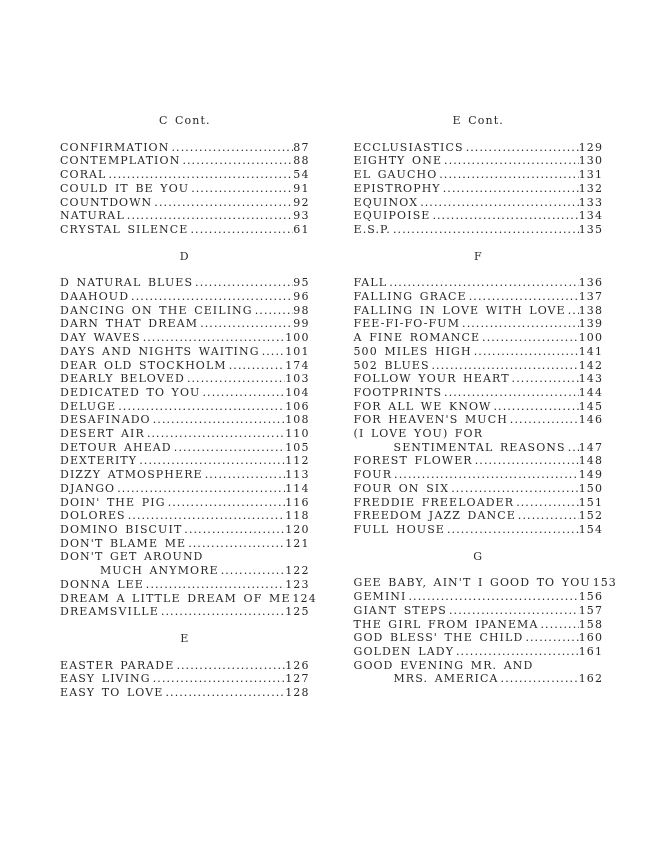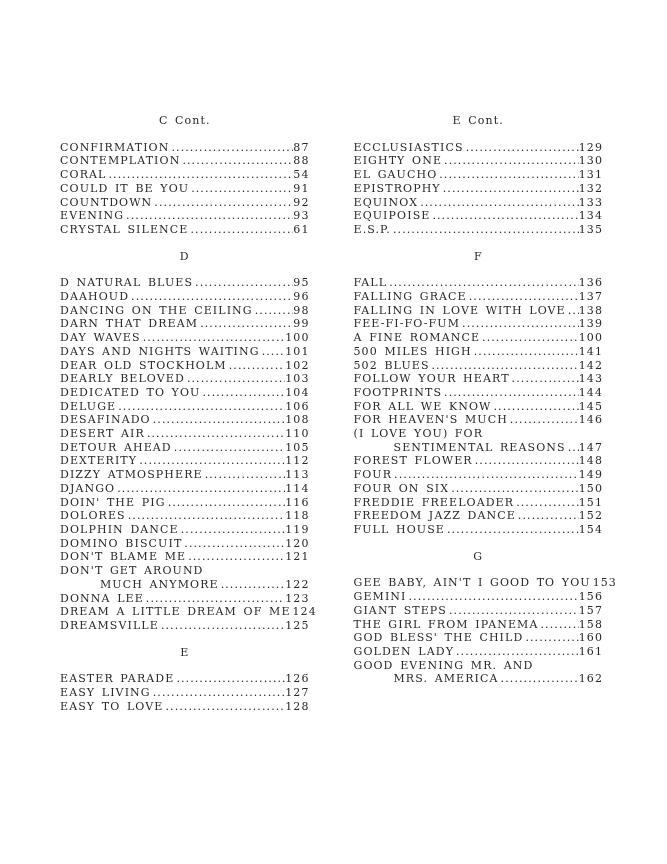--- a/index.html
+++ b/index.html
@@ -94,21 +94,21 @@
             <span class="title">COULD IT BE YOU</span>
             <span class="leader"></span>
             <span class="page-num">91</span>
           </div>
           <div class="toc-row">
             <span class="title">COUNTDOWN</span>
             <span class="leader"></span>
             <span class="page-num">92</span>
           </div>
           <div class="toc-row">
-            <span class="title">EVENING</span>
+            <span class="title">NATURAL</span>
             <span class="leader"></span>
             <span class="page-num">93</span>
           </div>
           <div class="toc-row">
             <span class="title">CRYSTAL SILENCE</span>
             <span class="leader"></span>
             <span class="page-num">61</span>
           </div>
         </div>
         <div class="toc-section">
@@ -139,21 +139,21 @@
             <span class="page-num">100</span>
           </div>
           <div class="toc-row">
             <span class="title">DAYS AND NIGHTS WAITING</span>
             <span class="leader"></span>
             <span class="page-num">101</span>
           </div>
           <div class="toc-row">
             <span class="title">DEAR OLD STOCKHOLM</span>
             <span class="leader"></span>
-            <span class="page-num">102</span>
+            <span class="page-num">174</span>
           </div>
           <div class="toc-row">
             <span class="title">DEARLY BELOVED</span>
             <span class="leader"></span>
             <span class="page-num">103</span>
           </div>
           <div class="toc-row">
             <span class="title">DEDICATED TO YOU</span>
             <span class="leader"></span>
             <span class="page-num">104</span>
@@ -195,25 +195,20 @@
           </div>
           <div class="toc-row">
             <span class="title">DOIN' THE PIG</span>
             <span class="leader"></span>
             <span class="page-num">116</span>
           </div>
           <div class="toc-row">
             <span class="title">DOLORES</span>
             <span class="leader"></span>
             <span class="page-num">118</span>
-          </div>
-          <div class="toc-row">
-            <span class="title">DOLPHIN DANCE</span>
-            <span class="leader"></span>
-            <span class="page-num">119</span>
           </div>
           <div class="toc-row">
             <span class="title">DOMINO BISCUIT</span>
             <span class="leader"></span>
             <span class="page-num">120</span>
           </div>
           <div class="toc-row">
             <span class="title">DON'T BLAME ME</span>
             <span class="leader"></span>
             <span class="page-num">121</span>

